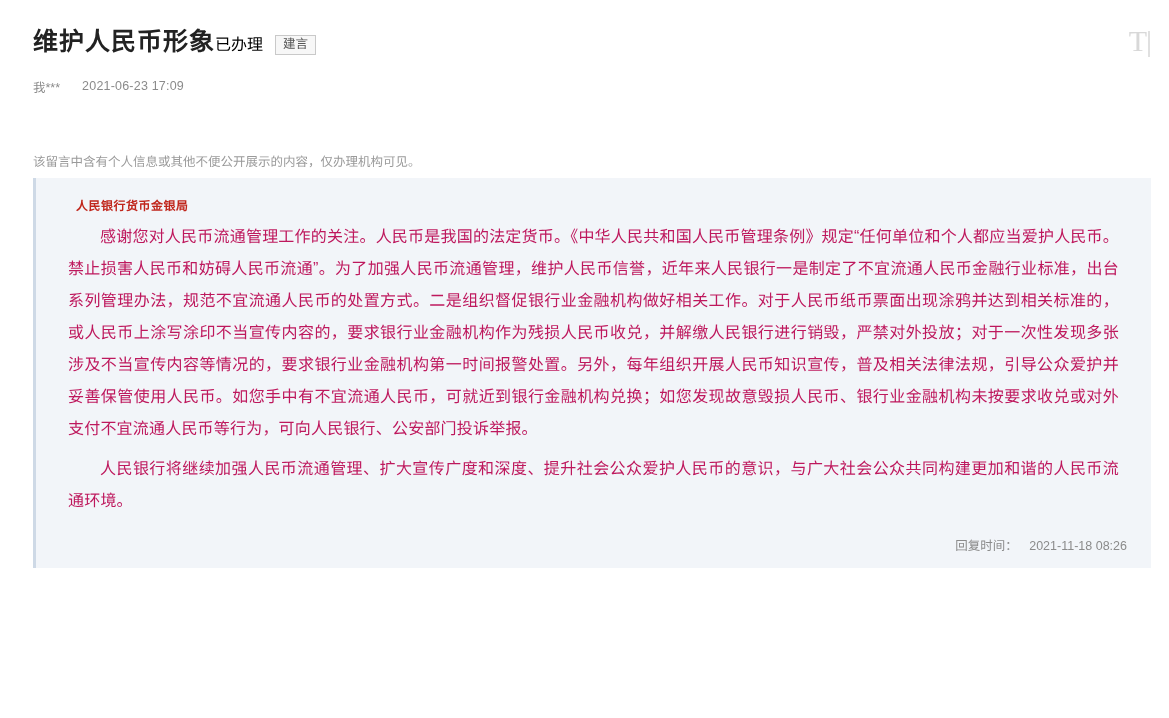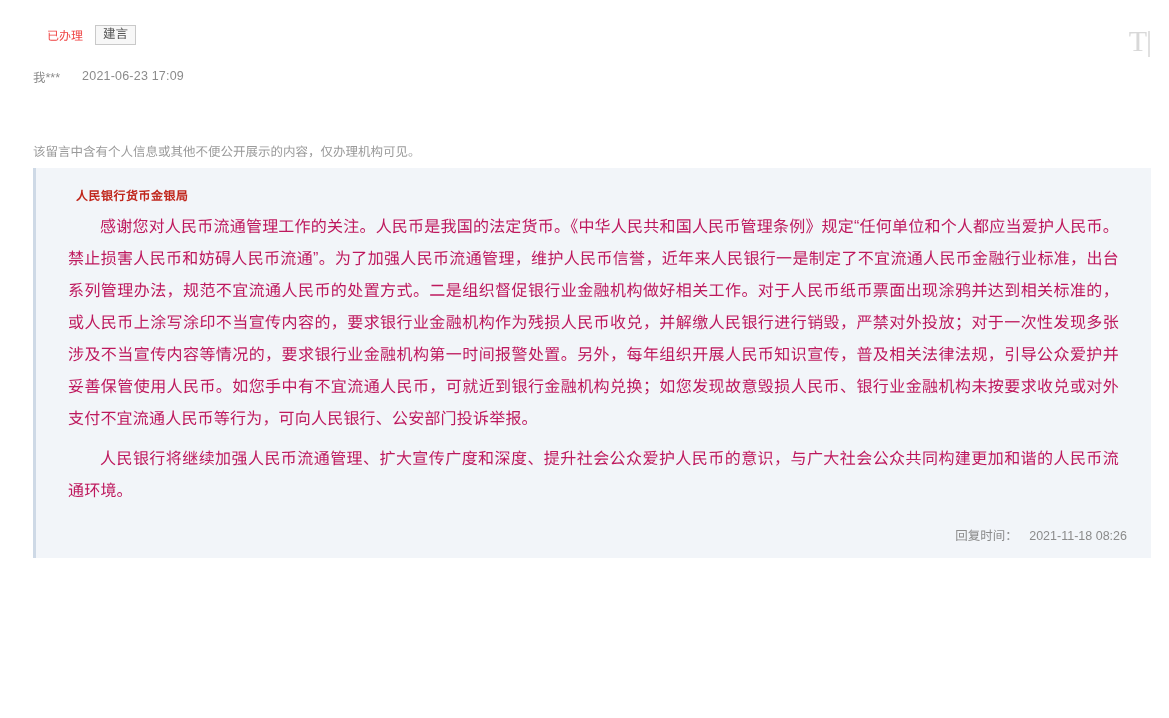--- a/index.html
+++ b/index.html
@@ -32,23 +32,22 @@
   }
   .post-title {
     font-size: 25px;
     font-weight: bold;
     color: #222222;
     letter-spacing: 1px;
     line-height: 1.2;
     margin: 0;
   }
   .status-label {
-    font-size: 12px;
-    color: #ef4444;
-    margin-left: 14px;
+    font-size: 16px;
+    color: #000000;
     font-weight: normal;
   }
   .category-tag {
     margin-left: 12px;
     font-size: 12.5px;
     color: #555555;
     border: 1px solid #c9c9c9;
     background: #f7f7f7;
     padding: 2px 7px 3px 7px;
     line-height: 1;
@@ -143,20 +142,21 @@
   .reply-time .rt-label { margin-right: 8px; text-align: center; }
 </style>
 </head>
 <body>
 
 <div class="page">
 
   <div class="corner-mark">T|</div>
 
   <div class="header-row">
+    <h1 class="post-title">维护人民币形象</h1>
     <span class="status-label">已办理</span>
     <span class="category-tag">建言</span>
   </div>
 
   <div class="meta-row">
     <span class="meta-author">我***</span>
     <span class="meta-date">2021-06-23 17:09</span>
   </div>
 
 

